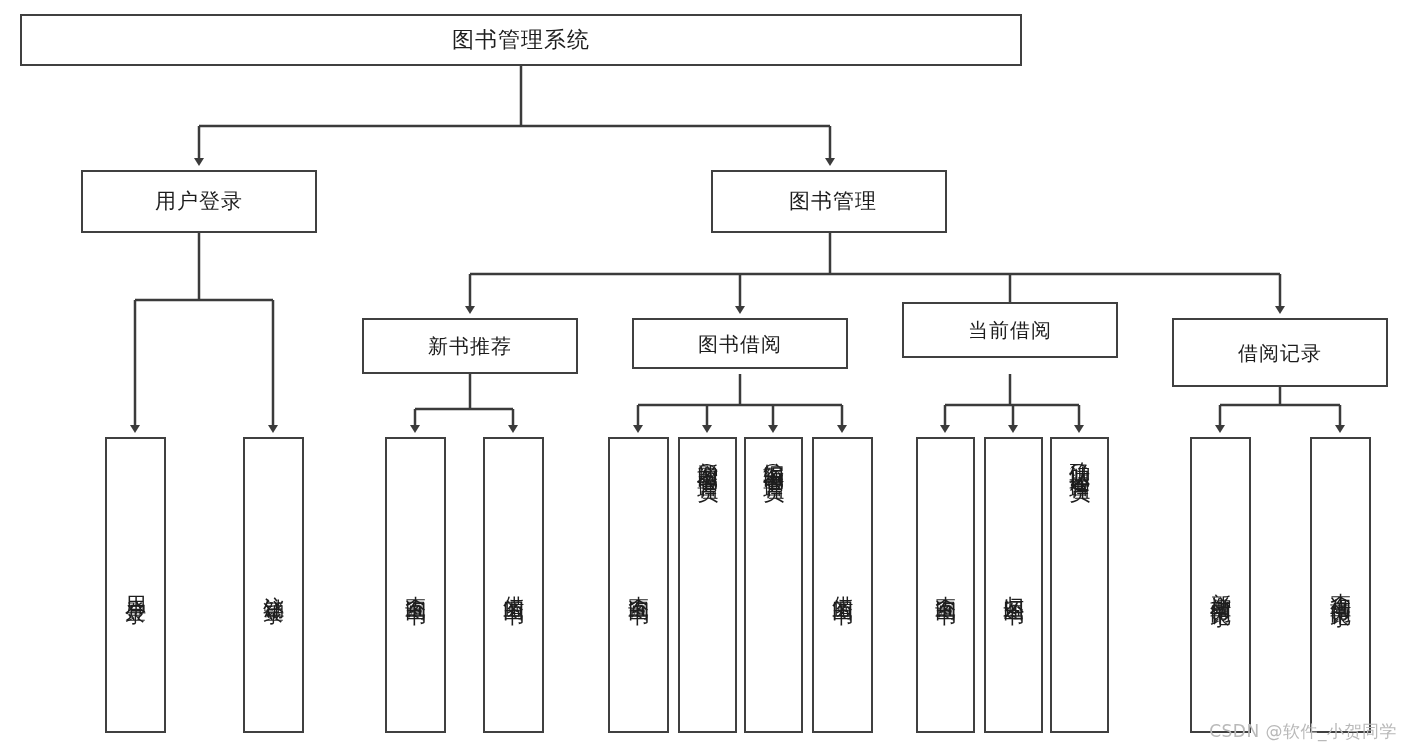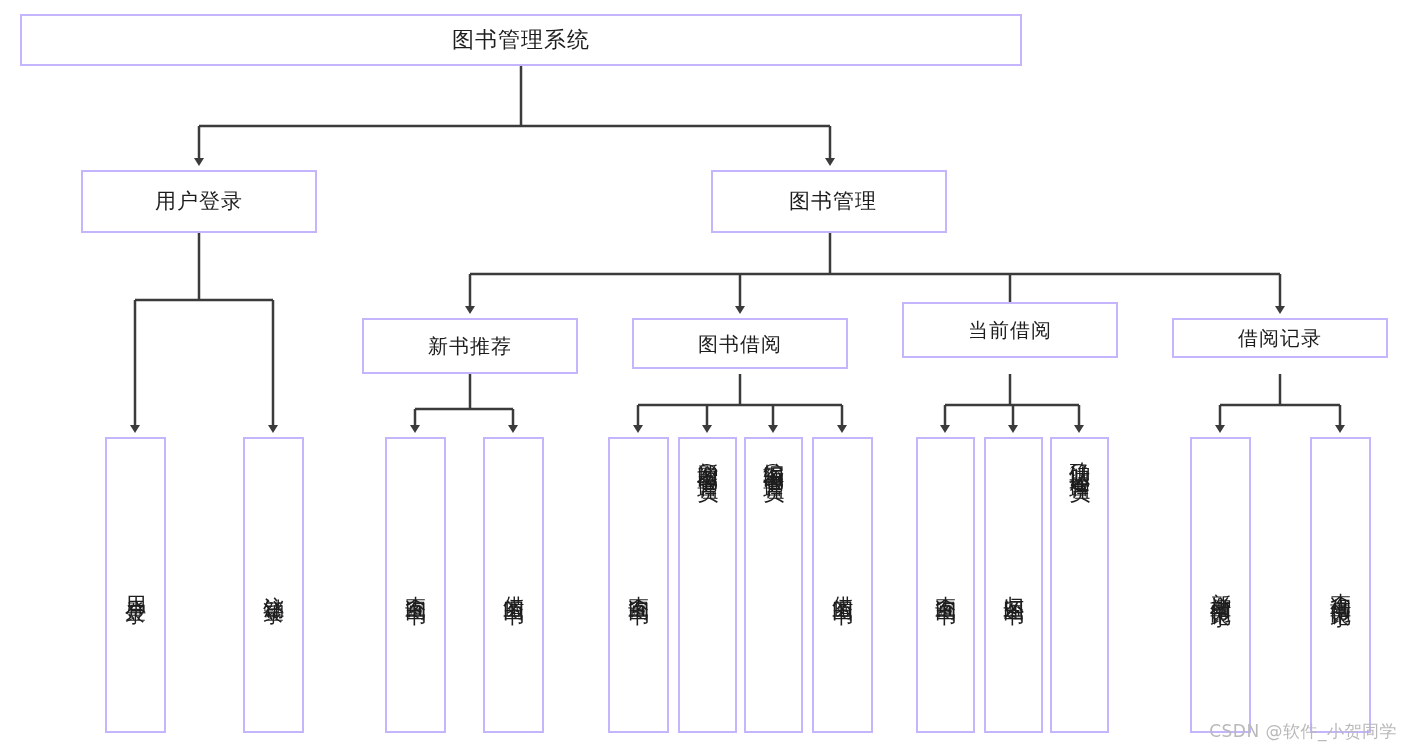--- a/index.html
+++ b/index.html
@@ -22,21 +22,21 @@
     left: 0;
     top: 0;
     width: 1405px;
     height: 747px;
     pointer-events: none;
   }
   .node {
     position: absolute;
     box-sizing: border-box;
     background: #ffffff;
-    border: 2px solid #c4b5fd;
+    border: 2px solid #404040;
     display: flex;
     align-items: center;
     justify-content: center;
     color: #1d1d1d;
   }
   .node .label {
     font-size: 21px;
     line-height: 1.2;
     letter-spacing: 1px;
     white-space: nowrap;
@@ -140,21 +140,21 @@
 
   <div class="node level2" style="left:362px; top:318px; width:216px; height:56px;text-align:center;">
     <span class="label">新书推荐</span>
   </div>
   <div class="node level2" style="left:632px; top:318px; width:216px; height:51px;justify-content:center;">
     <span class="label">图书借阅</span>
   </div>
   <div class="node level2" style="left:902px; top:302px; width:216px; height:56px;">
     <span class="label">当前借阅</span>
   </div>
-  <div class="node level2" style="left:1172px; top:318px; width:216px; height:40px;">
+  <div class="node level2" style="left:1172px; top:318px; width:216px; height:69px;">
     <span class="label">借阅记录</span>
   </div>
 
   <div class="node leaf centered" style="left:105px; top:437px; width:61px; height:296px;">
     <span class="label">用户登录</span>
   </div>
   <div class="node leaf centered" style="left:243px; top:437px; width:61px; height:296px;">
     <span class="label">注销登录</span>
   </div>
 

